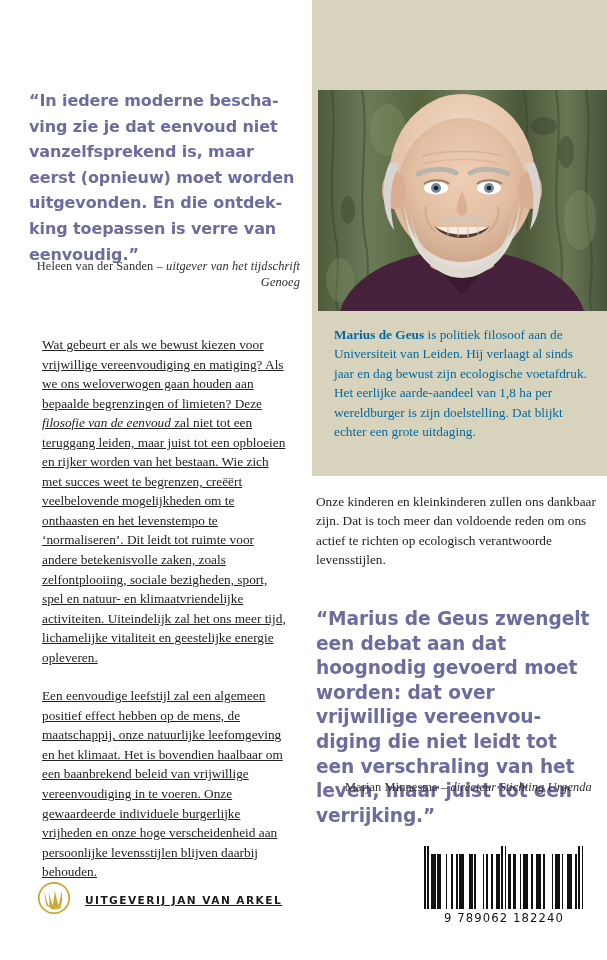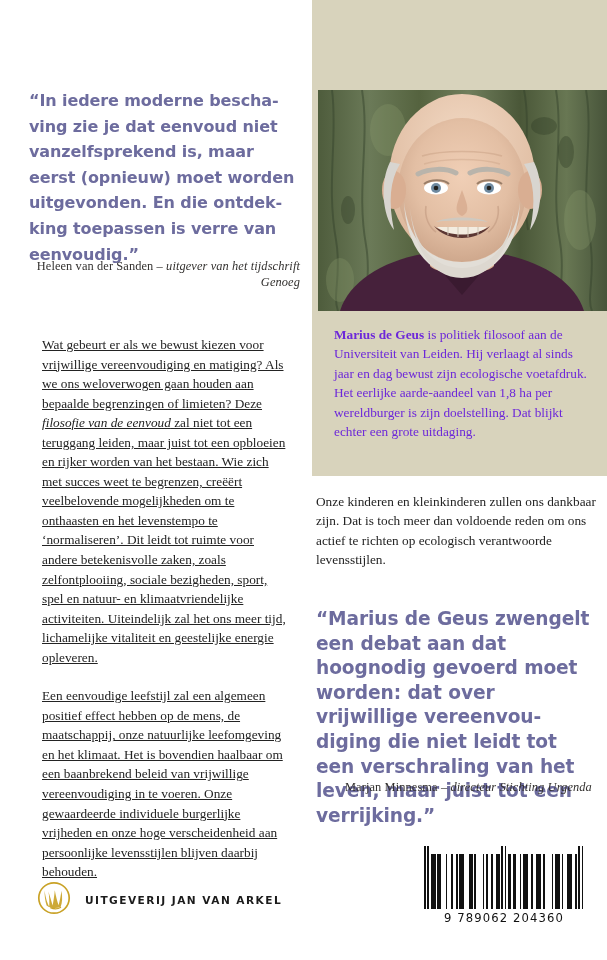--- a/index.html
+++ b/index.html
@@ -103,21 +103,21 @@
   #left-column p + p { margin-top: 19px; }
   #left-column i { font-style: italic; }
 
   #bio-block {
     position: absolute;
     left: 334px;
     top: 325px;
     width: 256px;
     font-size: 13.3px;
     line-height: 19.4px;
-    color: #6d28d9;
+    color: #0369a1;
   }
   #bio-block b { font-weight: bold; }
 
   #right-paragraph {
     position: absolute;
     left: 316px;
     top: 492px;
     width: 280px;
     font-size: 13.3px;
     line-height: 19.4px;
@@ -125,20 +125,21 @@
   }
 
   
   #publisher {
     position: absolute;
     left: 37px;
     top: 881px;
     display: flex;
     align-items: center;
     gap: 14px;
+    text-decoration: underline;
   }
   #publisher-name {
     font-family: "DejaVu Sans", sans-serif;
     font-size: 10.6px;
     font-weight: bold;
     letter-spacing: 1.45px;
     color: #1b1b1b;
   }
 
   
@@ -357,14 +358,14 @@
       <span style="width: 1.68421px; height: 55px;"></span>
       <span style="width: 3.36842px; height: 55px; background: transparent;"></span>
       <span style="width: 5.05263px; height: 55px;"></span>
       <span style="width: 3.36842px; height: 55px; background: transparent;"></span>
       <span style="width: 1.68421px; height: 55px;"></span>
       <span style="width: 1.68421px; height: 55px; background: transparent;"></span>
       <span style="width: 1.68421px; height: 63px;"></span>
       <span style="width: 1.68421px; height: 63px; background: transparent;"></span>
       <span style="width: 1.68421px; height: 63px;"></span>
     </div>
-  <div id="barcode-digits">9 789062 204360</div>
+  <div id="barcode-digits">9 789062 182240</div>
 </div>
 
 </body></html>

